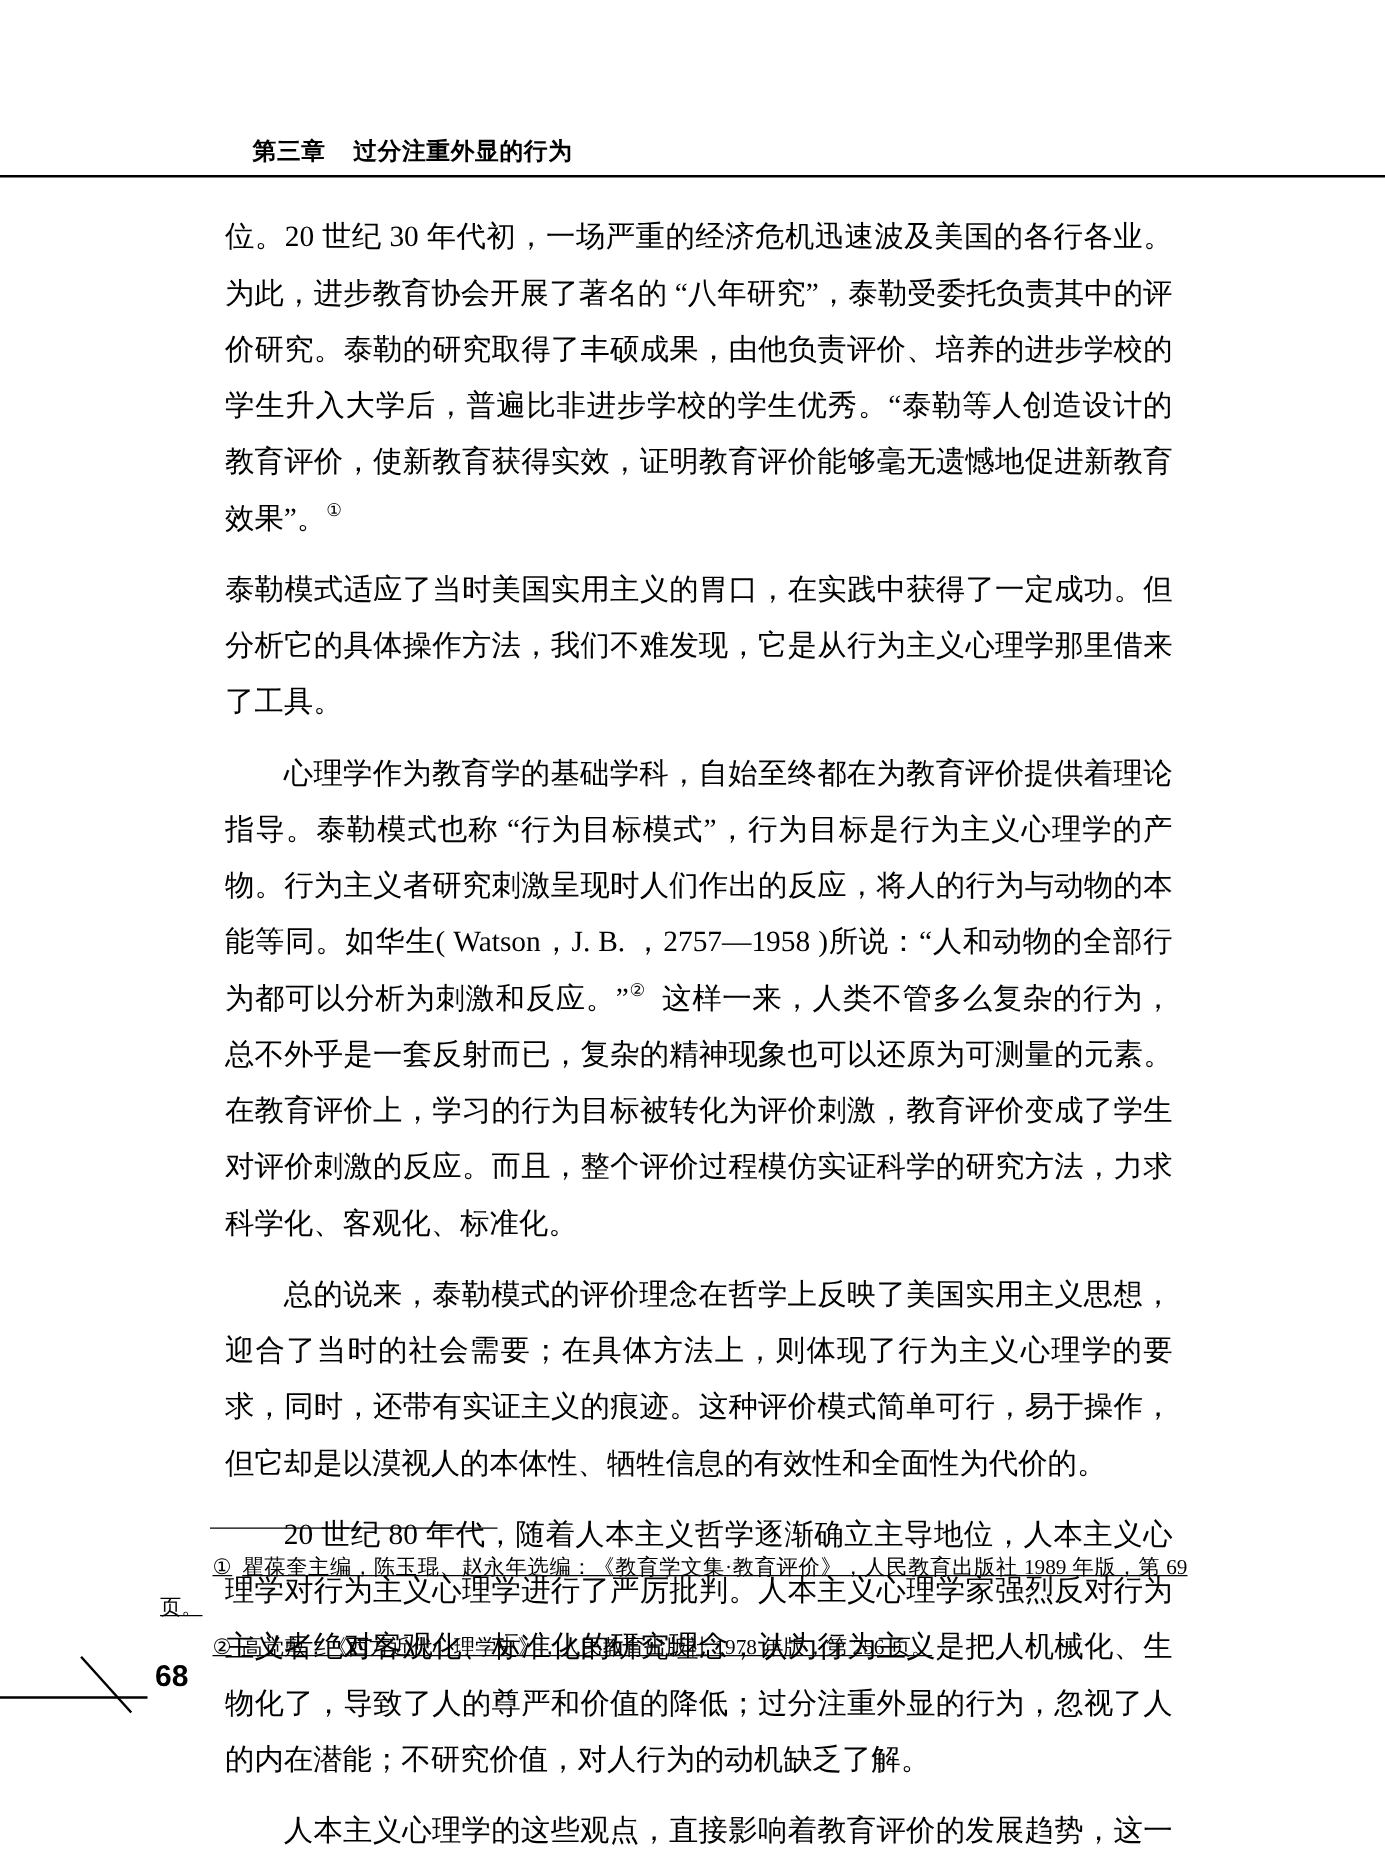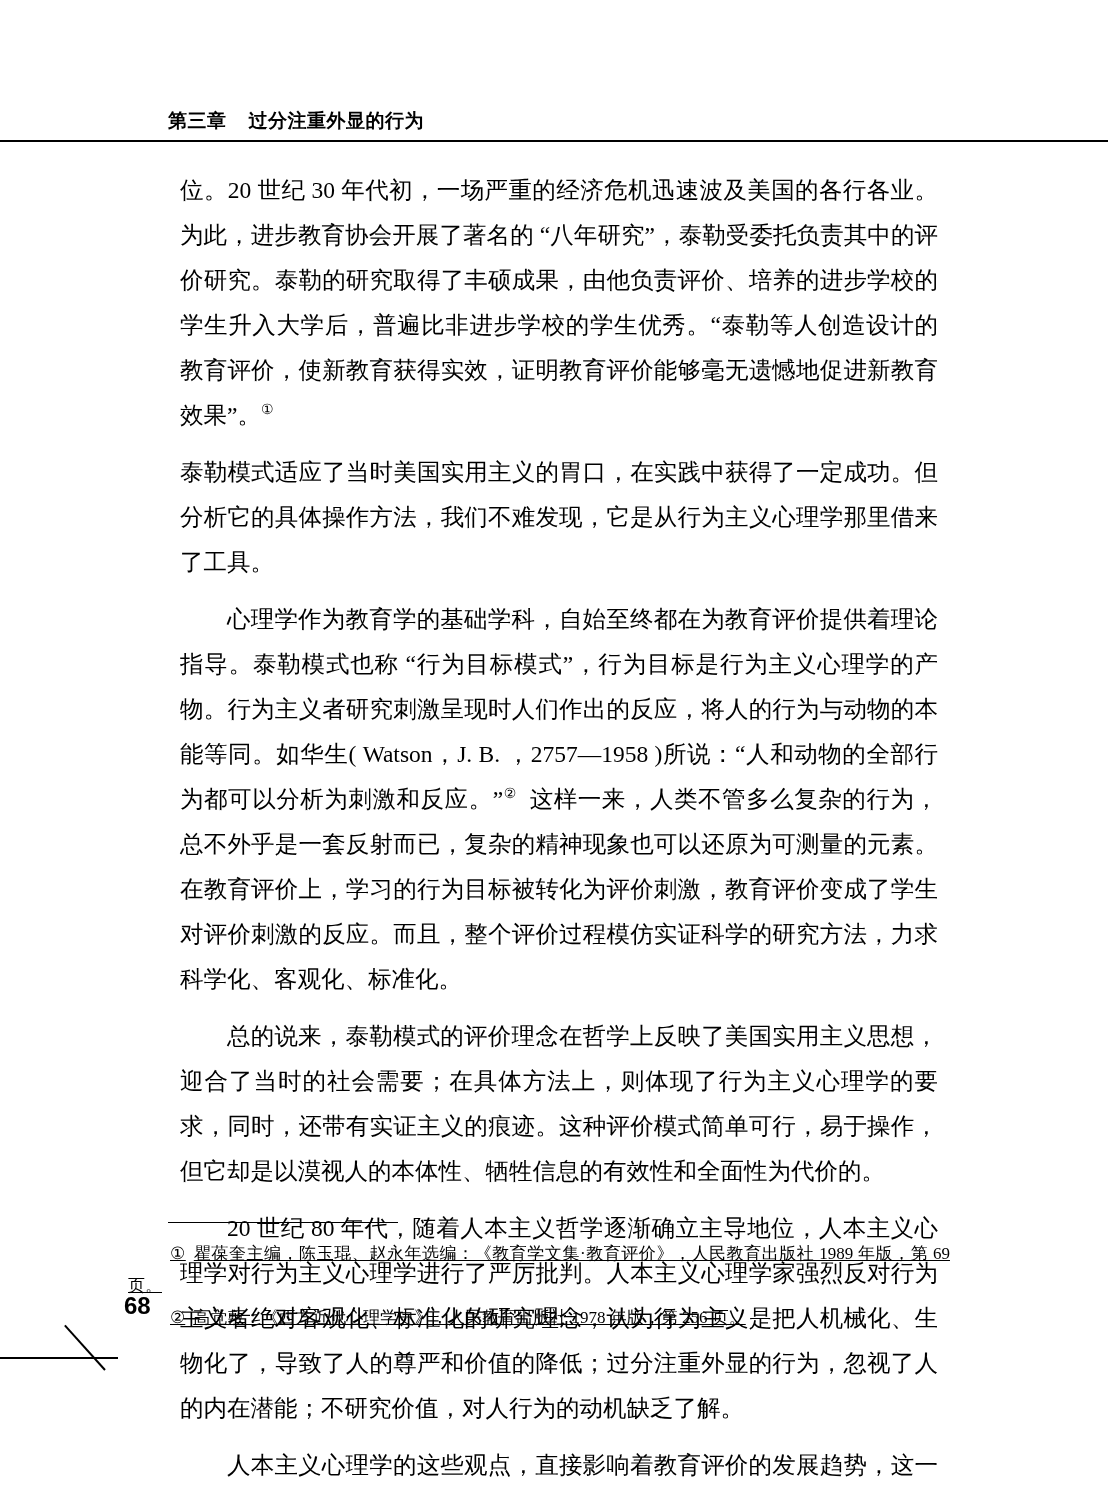--- a/index.html
+++ b/index.html
@@ -23,20 +23,21 @@
     position: absolute;
     left: 168px;
     top: 108px;
     width: 780px;
     font-size: 19px;
     font-weight: bold;
     letter-spacing: 0.5px;
   }
   .header .chapter {
     margin-right: 22px;
+    margin-left: 34px;
   }
   .header-rule {
     position: absolute;
     left: 0;
     top: 140px;
     width: 1108px;
     height: 2px;
     background: #000000;
   }
   .content {
@@ -88,21 +89,21 @@
   }
   .footnote.first {
     text-indent: 42px;
   }
   .footnote.second {
     text-indent: 42px;
   }
   .page-number {
     position: absolute;
     left: 124px;
-    top: 1292px;
+    top: 1328px;
     font-size: 24px;
     font-weight: bold;
     font-family: "Liberation Sans", sans-serif;
   }
   .corner-rule-h {
     position: absolute;
     left: 0;
     top: 1357px;
     width: 118px;
     height: 2px;

